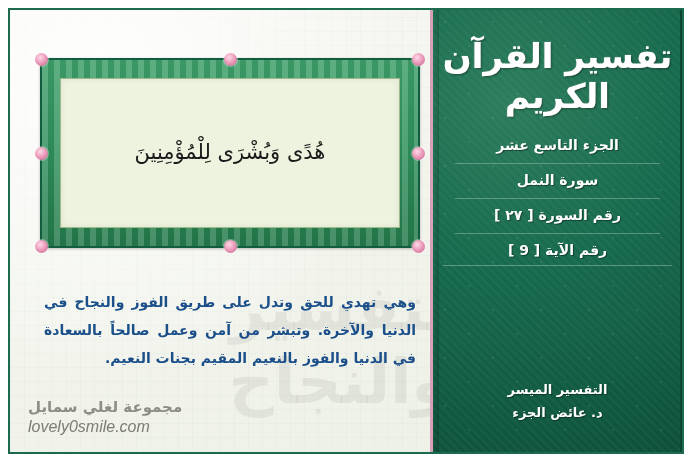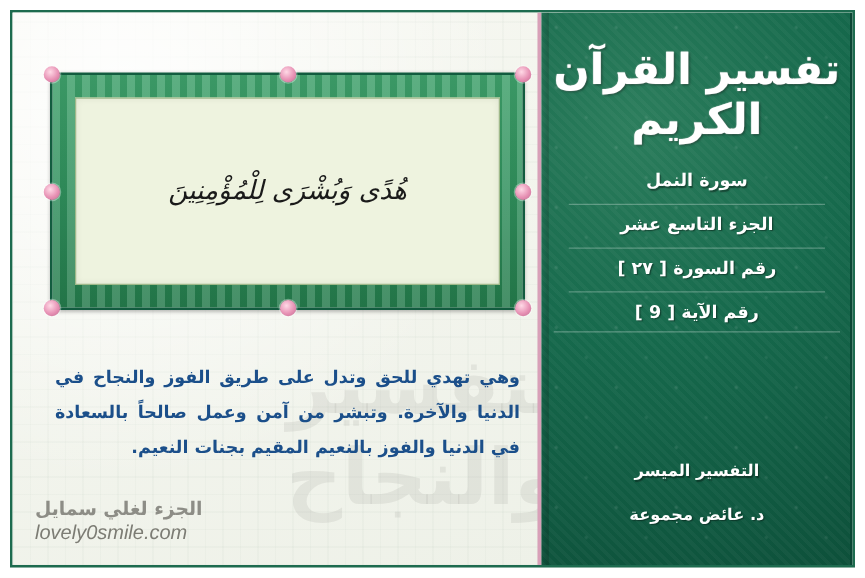--- a/index.html
+++ b/index.html
@@ -125,21 +125,20 @@
     left: 0; right: 0;
     text-align: center;
     color: #ffffff;
     direction: rtl;
   }
   .panel-footer .line {
     font-size: 13px;
     font-weight: bold;
     padding: 4px 0;
     text-shadow: 1px 1px 1px rgba(0,0,0,0.4);
-    margin-top: 12px;
   }
 
   
   .content {
     position: absolute;
     top: 0;
     right: 232px;
     left: 0;
     height: 100%;
     box-sizing: border-box;
@@ -173,21 +172,20 @@
     left: 30px;
     height: 190px;
     box-sizing: border-box;
     padding: 18px;
     border: 2px solid #125c3f;
     border-radius: 2px;
     background:
       repeating-linear-gradient(90deg, rgba(255,255,255,0.16) 0 6px, rgba(0,0,0,0.05) 6px 12px),
       linear-gradient(180deg, #3ea06a 0%, #2f8f5c 50%, #247a4b 100%);
     box-shadow: 0 1px 3px rgba(0,0,0,0.25);
-    font-style: italic;
   }
   .ayah-frame .floral {
     position: absolute;
     width: 13px;
     height: 13px;
     border-radius: 50%;
     background: radial-gradient(circle at 40% 35%, #ffd9e6 0%, #e791b4 55%, #bf6a90 100%);
     box-shadow: 0 0 0 1px rgba(255,255,255,0.35);
   }
   .ayah-inner {
@@ -273,39 +271,39 @@
         <span class="floral" style="right:-7px; top:50%; margin-top:-6px;"></span>
 
         <div class="ayah-inner">
           <div class="ayah-text">هُدًى وَبُشْرَى لِلْمُؤْمِنِينَ</div>
         </div>
       </div>
 
       <div class="tafsir">وهي تهدي للحق وتدل على طريق الفوز والنجاح في الدنيا والآخرة. وتبشر من آمن وعمل صالحاً بالسعادة في الدنيا والفوز بالنعيم المقيم بجنات النعيم.</div>
 
       <div class="credit">
-        <div class="ar">الجزء لغلي سمايل</div>
+        <div class="ar">مجموعة لغلي سمايل</div>
         <div class="url">lovely0smile.com</div>
       </div>
     </div>
 
     <div class="side-panel">
       <div class="panel-texture"></div>
 
       <div class="panel-title">تفسير القرآن الكريم</div>
 
       <div class="panel-meta">
+        <div class="row">الجزء التاسع عشر</div>
         <div class="row">سورة النمل</div>
-        <div class="row">الجزء التاسع عشر</div>
         <div class="row">رقم السورة [ ٢٧ ]</div>
         <div class="row">رقم الآية [ 9 ]</div>
       </div>
 
       <div class="panel-divider" style="top:255px;"></div>
 
       <div class="panel-footer">
         <div class="line">التفسير الميسر</div>
-        <div class="line">د. عائض مجموعة</div>
+        <div class="line">د. عائض الجزء</div>
       </div>
     </div>
 
   </div>
 </div>
 
 </body></html>

